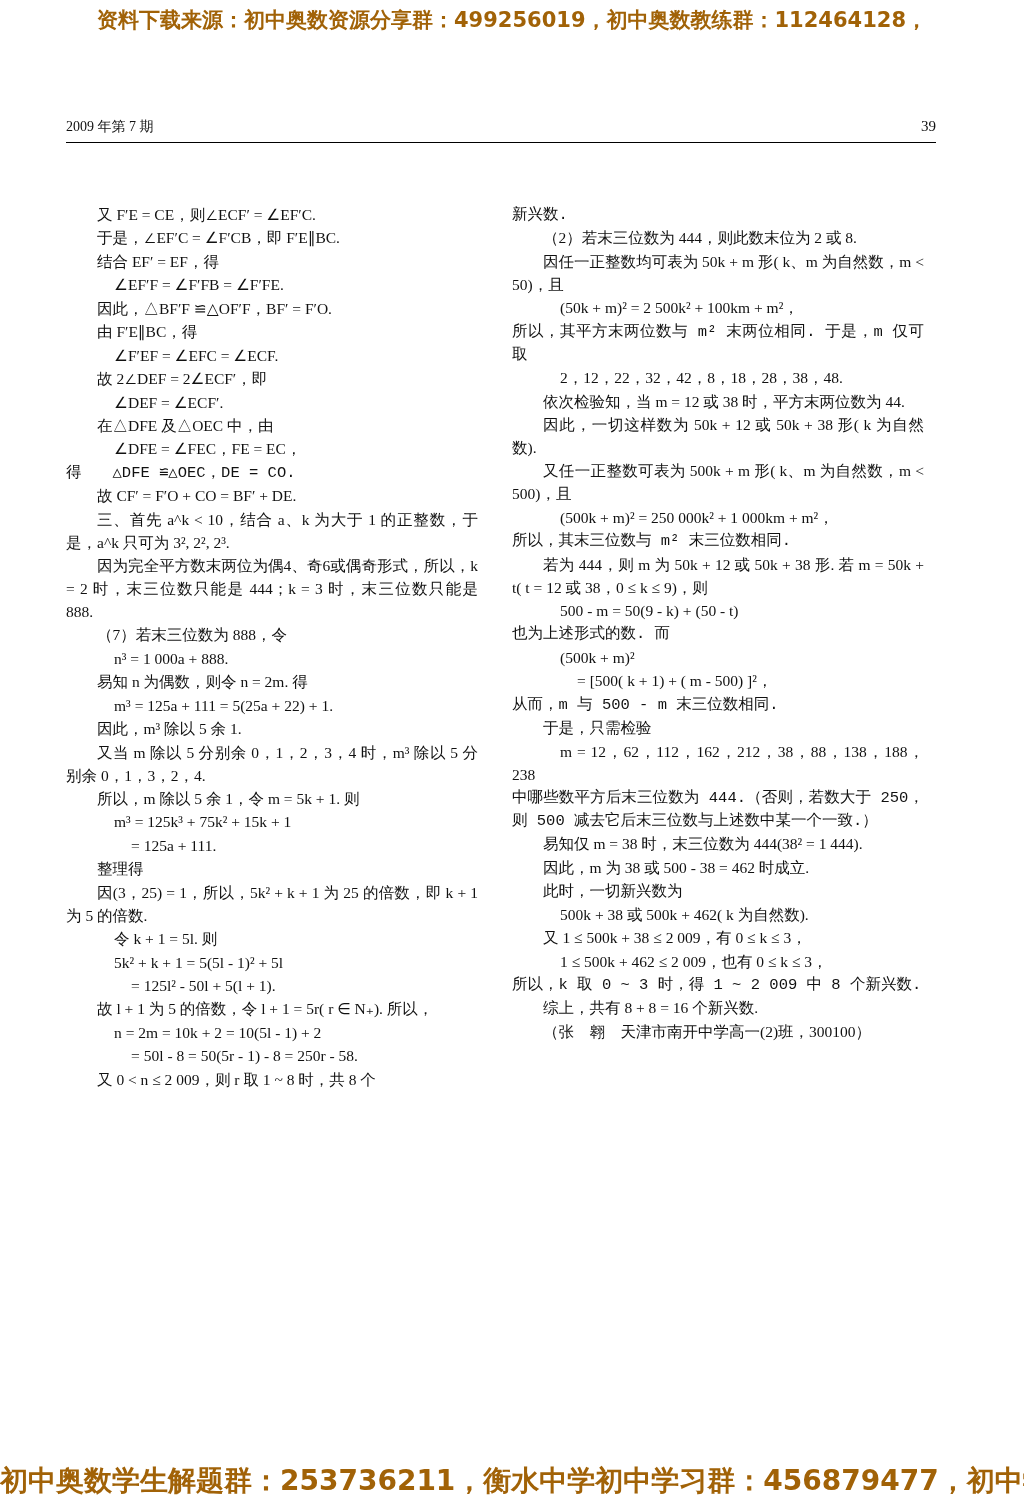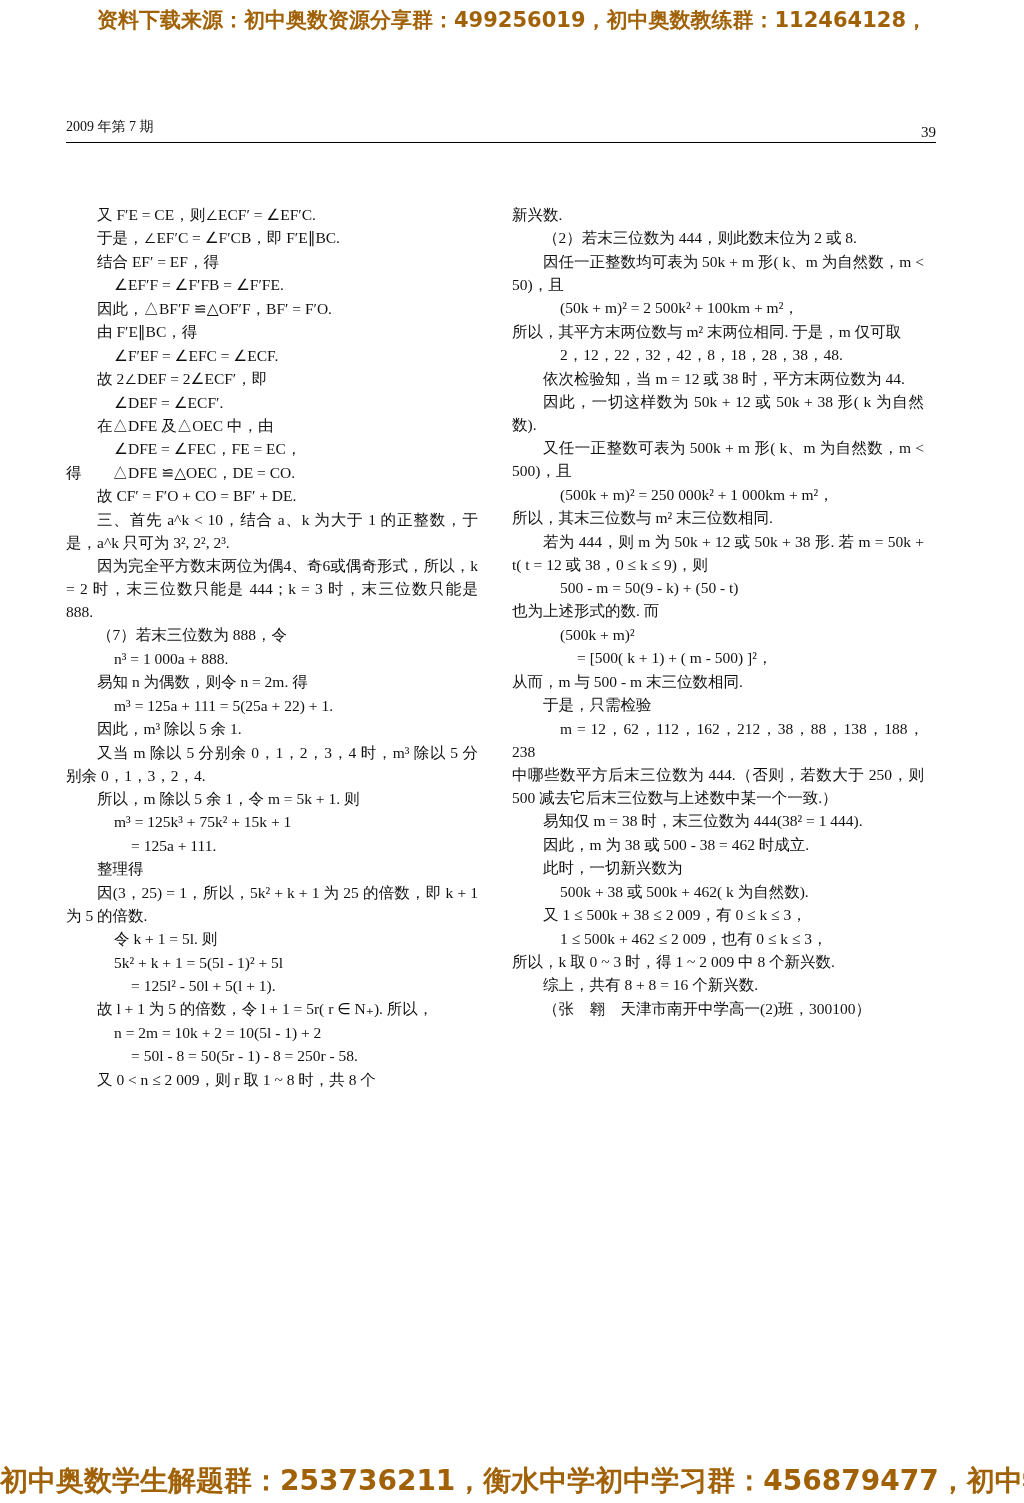--- a/index.html
+++ b/index.html
@@ -50,41 +50,41 @@
     font-size: 14px;
   }
   .header .issue {
     position: absolute;
     left: 0;
     top: 0;
   }
   .header .pageno {
     position: absolute;
     right: 0;
-    top: 6px;
+    top: 0;
     font-size: 15px;
   }
   
   .col {
     position: absolute;
     top: 160px;
     width: 412px;
     font-size: 15.5px;
     line-height: 1.48;
     text-align: justify;
     margin-top: 44px;
   }
   .col-left { left: 66px; }
   .col-right { left: 512px; }
 
   p {
     margin: 0 0 0.5px 0;
     text-indent: 2em;
   }
-  p.noind { text-indent: 0; }
+  p.noind { text-indent: 0; font-family: Liberation Mono, monospace; }
   p.c1 { text-indent: 3.1em; }
   p.c2 { text-indent: 4.2em; }
 </style>
 </head>
 <body>
 
 <div class="page">
 
   <div class="wm wm-top">资料下载来源：初中奥数资源分享群：499256019，初中奥数教练群：112464128，</div>
 

